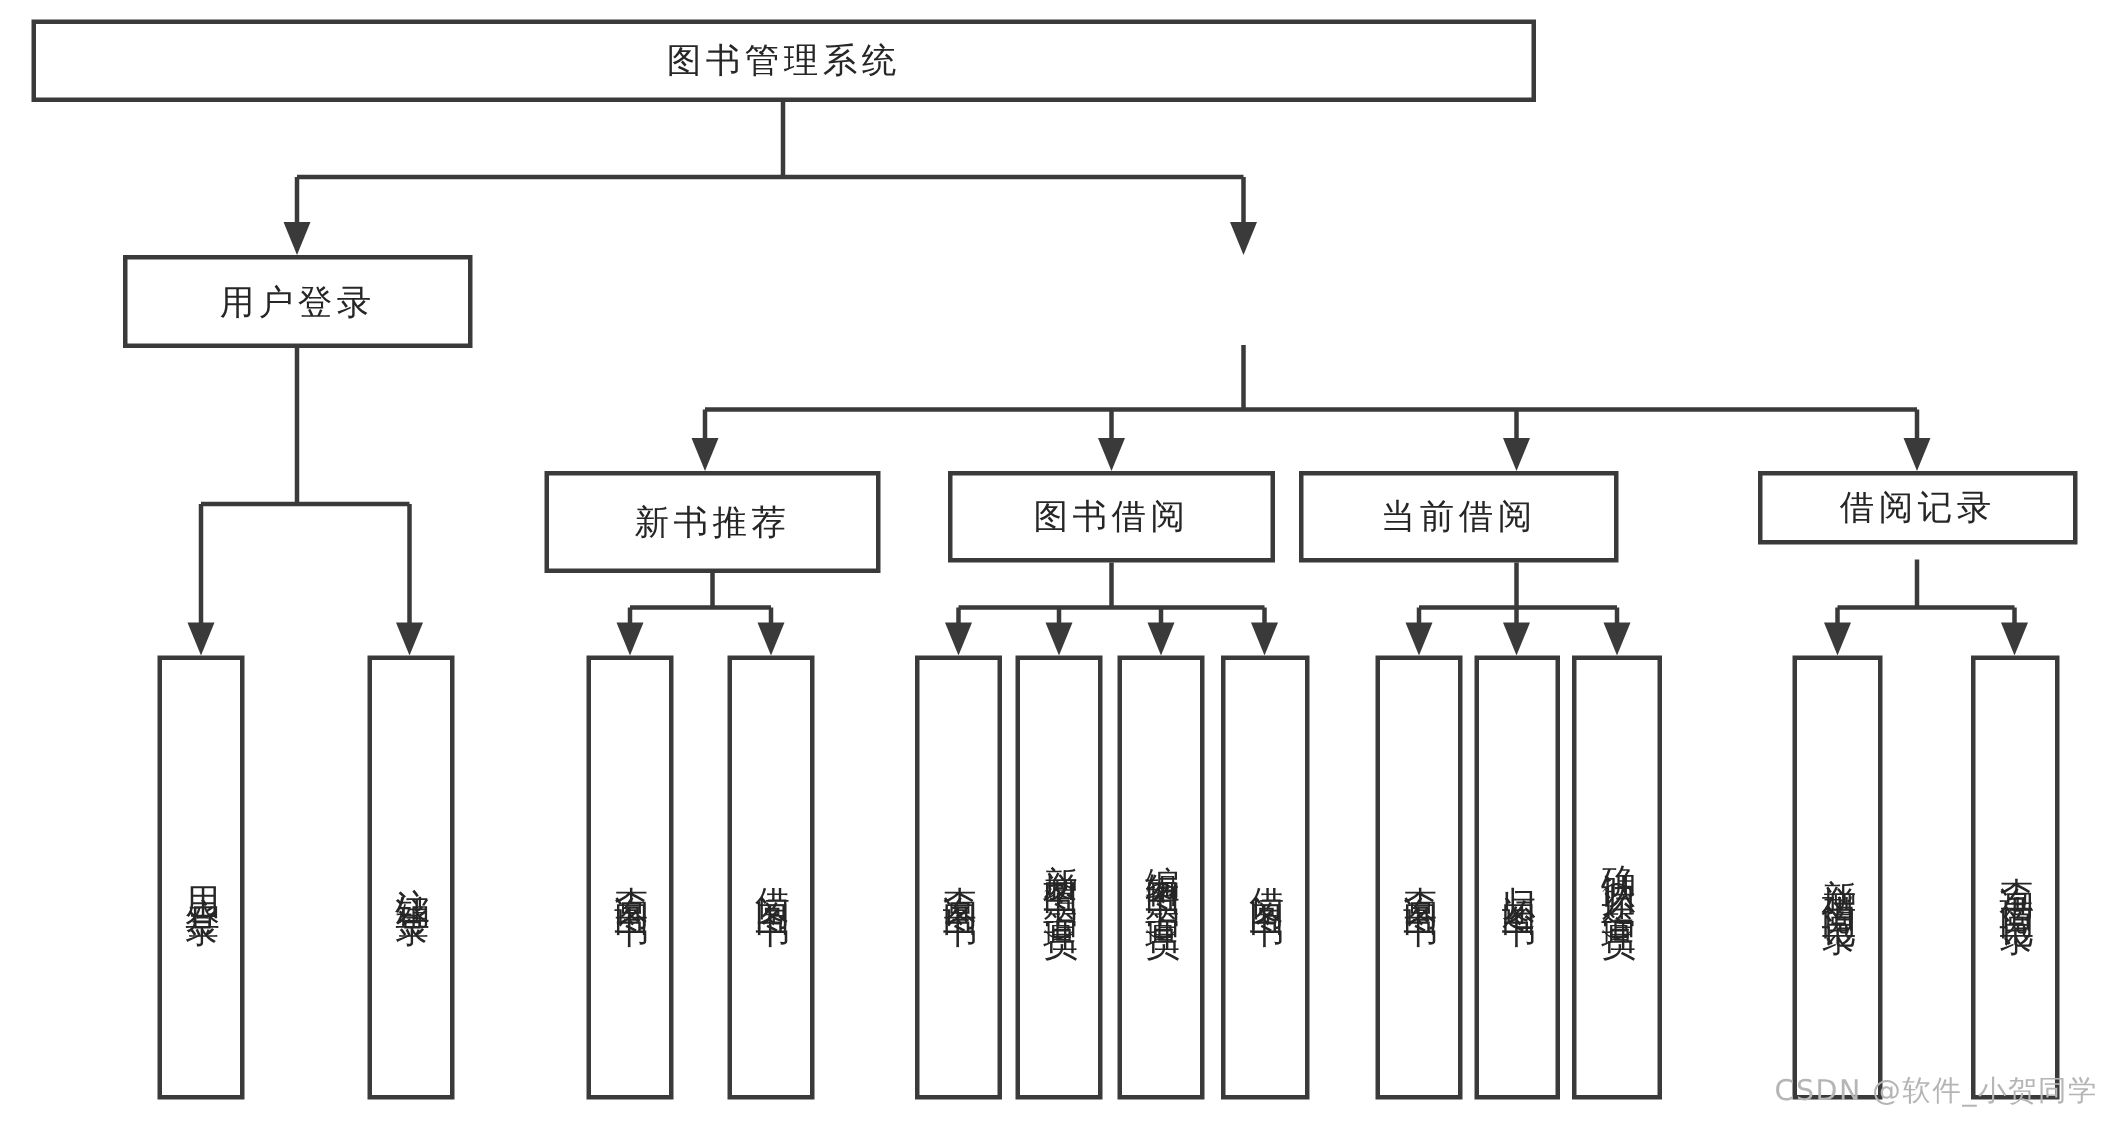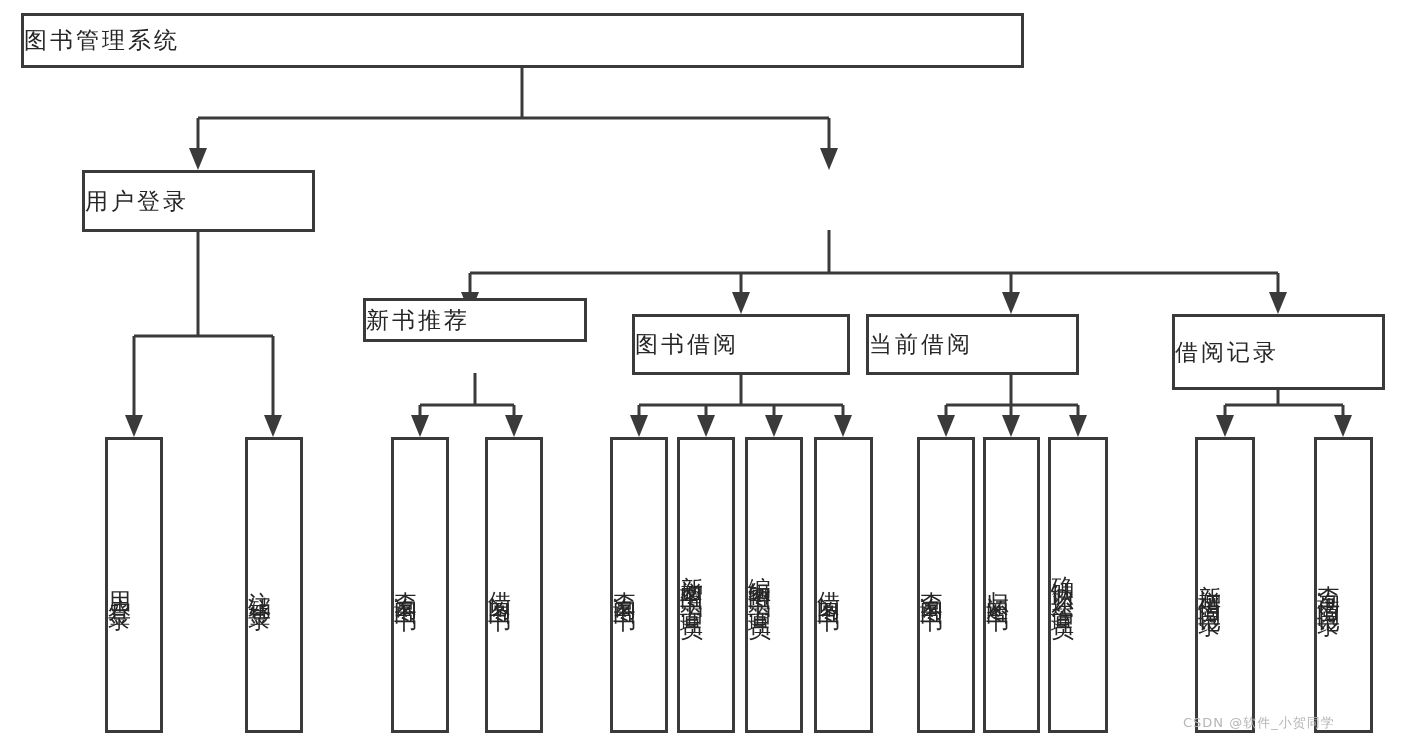--- a/index.html
+++ b/index.html
@@ -11,40 +11,41 @@
     font-family:"DejaVu Sans","Liberation Sans",sans-serif;
   }
   #connectors { position:absolute; left:0; top:0; pointer-events:none; }
   .box {
     position:absolute;
     box-sizing:border-box;
     background:#ffffff;
     border:3px solid #3a3a3a;
     display:flex;
     align-items:center;
+    justify-content:center;
     color:#262626;
     z-index:2;
   }
   .h-label {
     font-size:23px;
     letter-spacing:3px;
     white-space:nowrap;
   }
   .v-label {
     writing-mode:vertical-rl;
     text-orientation:mixed;
     font-size:23px;
     letter-spacing:6px;
     white-space:nowrap;
     line-height:1;
   }
   .watermark {
     position:absolute;
     left:1183px; top:714px;
-    font-size:13px;
+    font-size:19px;
     letter-spacing:1px;
     color:#b5b5b5;
     white-space:nowrap;
     z-index:5;
   }
 </style>
 </head>
 <body>
 
 <div id="canvas">
@@ -116,30 +117,30 @@
   </svg>
 
   <div class="box" style="left:21px;top:13px;width:1003px;height:55px">
     <span class="h-label">图书管理系统</span>
   </div>
 
   <div class="box" style="left:82px;top:170px;width:233px;height:62px">
     <span class="h-label">用户登录</span>
   </div>
 
-  <div class="box" style="left:363px;top:298px;width:224px;height:44px">
+  <div class="box" style="left:363px;top:314px;width:224px;height:68px">
     <span class="h-label">新书推荐</span>
   </div>
   <div class="box" style="left:632px;top:314px;width:218px;height:61px">
     <span class="h-label">图书借阅</span>
   </div>
   <div class="box" style="left:866px;top:314px;width:213px;height:61px">
     <span class="h-label">当前借阅</span>
   </div>
-  <div class="box" style="left:1172px;top:314px;width:213px;height:76px">
+  <div class="box" style="left:1172px;top:314px;width:213px;height:49px">
     <span class="h-label">借阅记录</span>
   </div>
 
   <div class="box" style="left:105px;top:437px;width:58px;height:296px">
     <span class="v-label">用户登录</span>
   </div>
   <div class="box" style="left:245px;top:437px;width:58px;height:296px">
     <span class="v-label">注销登录</span>
   </div>
 

